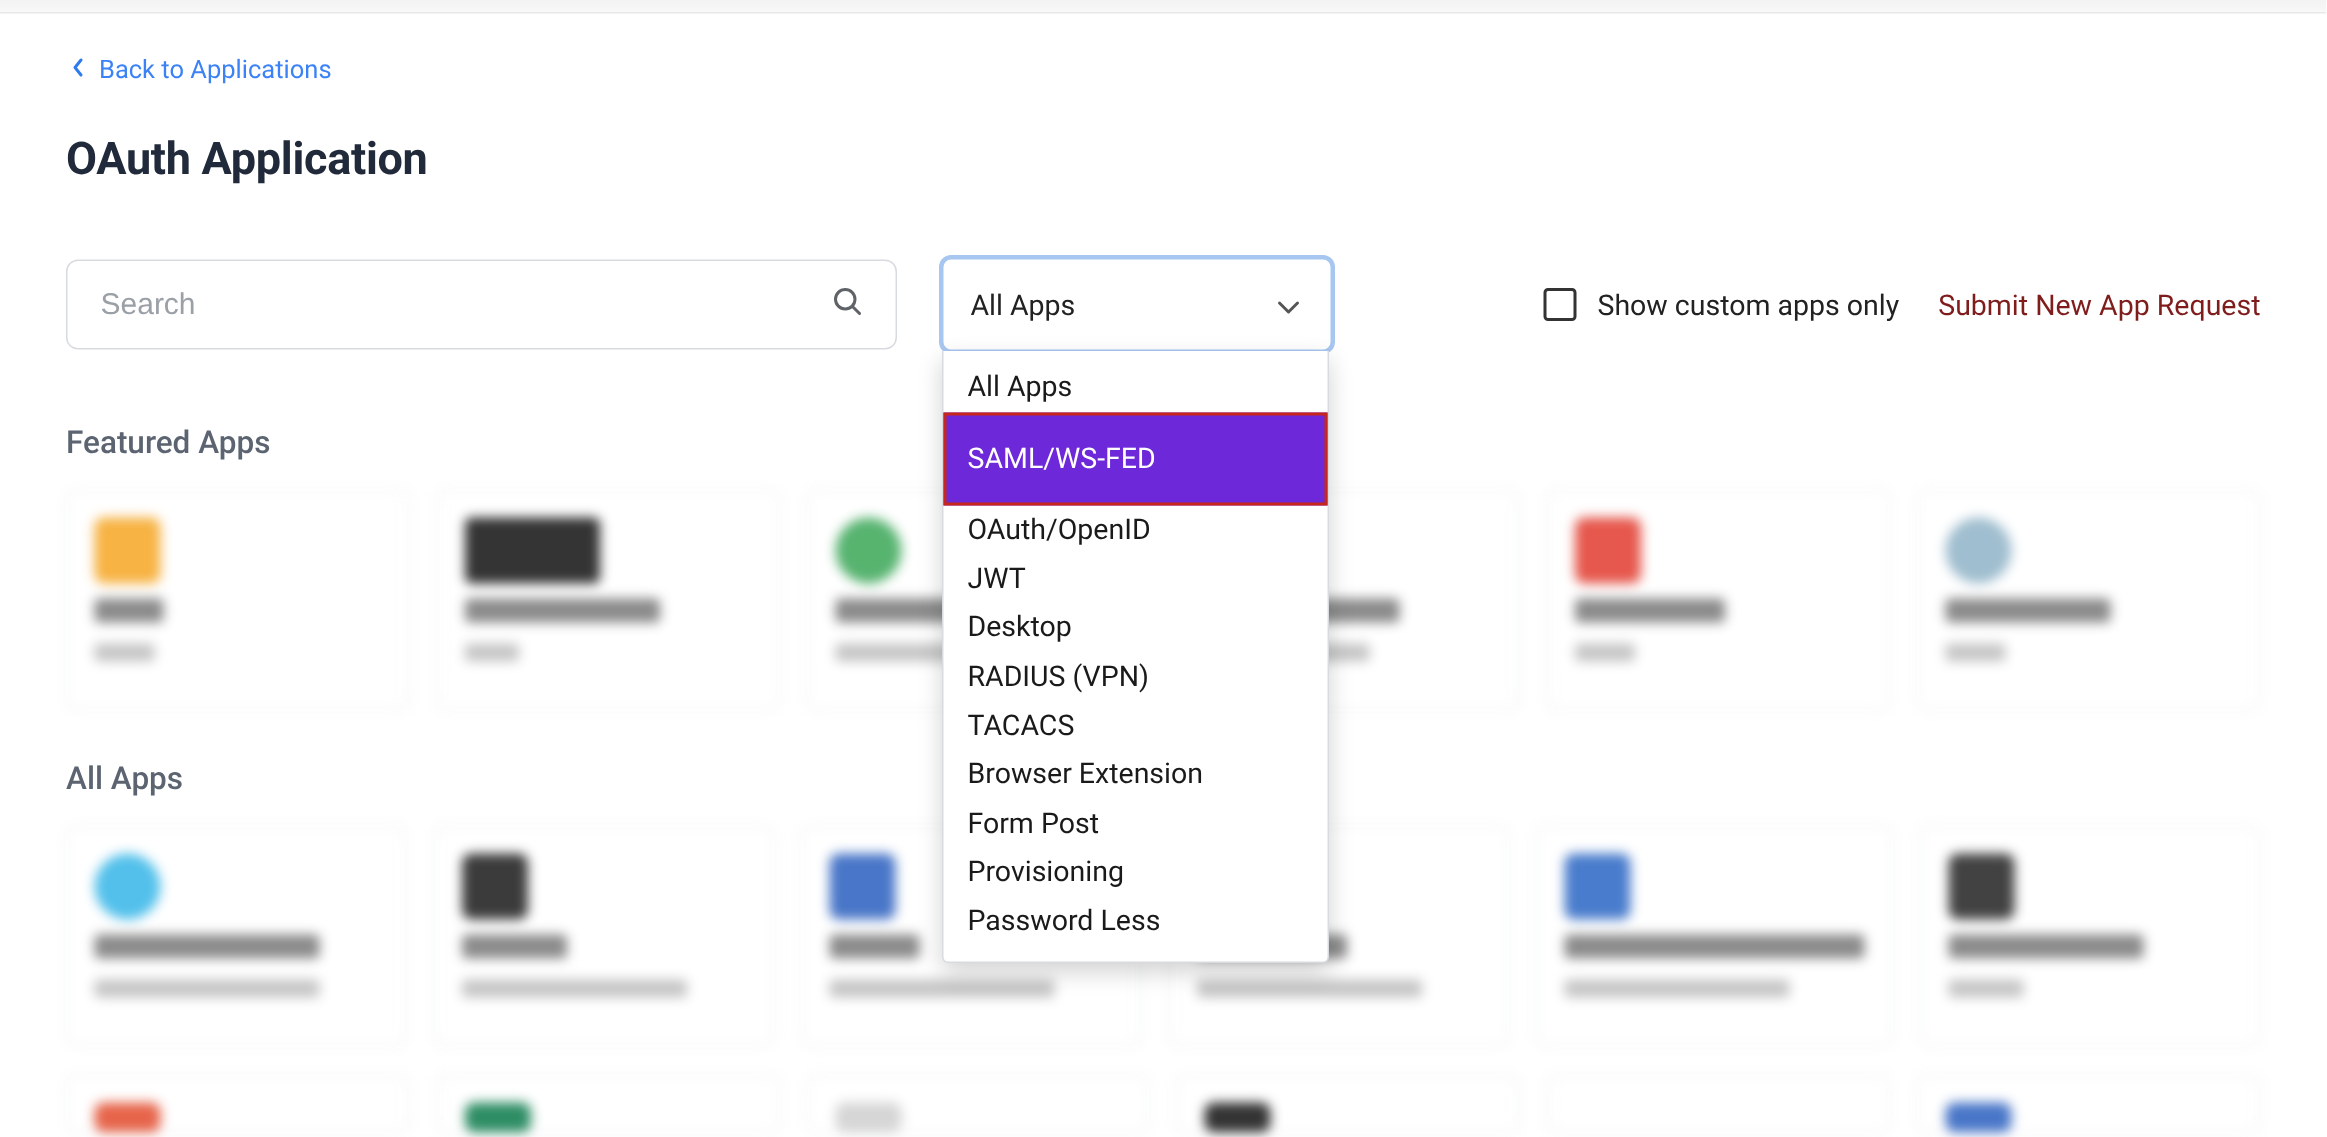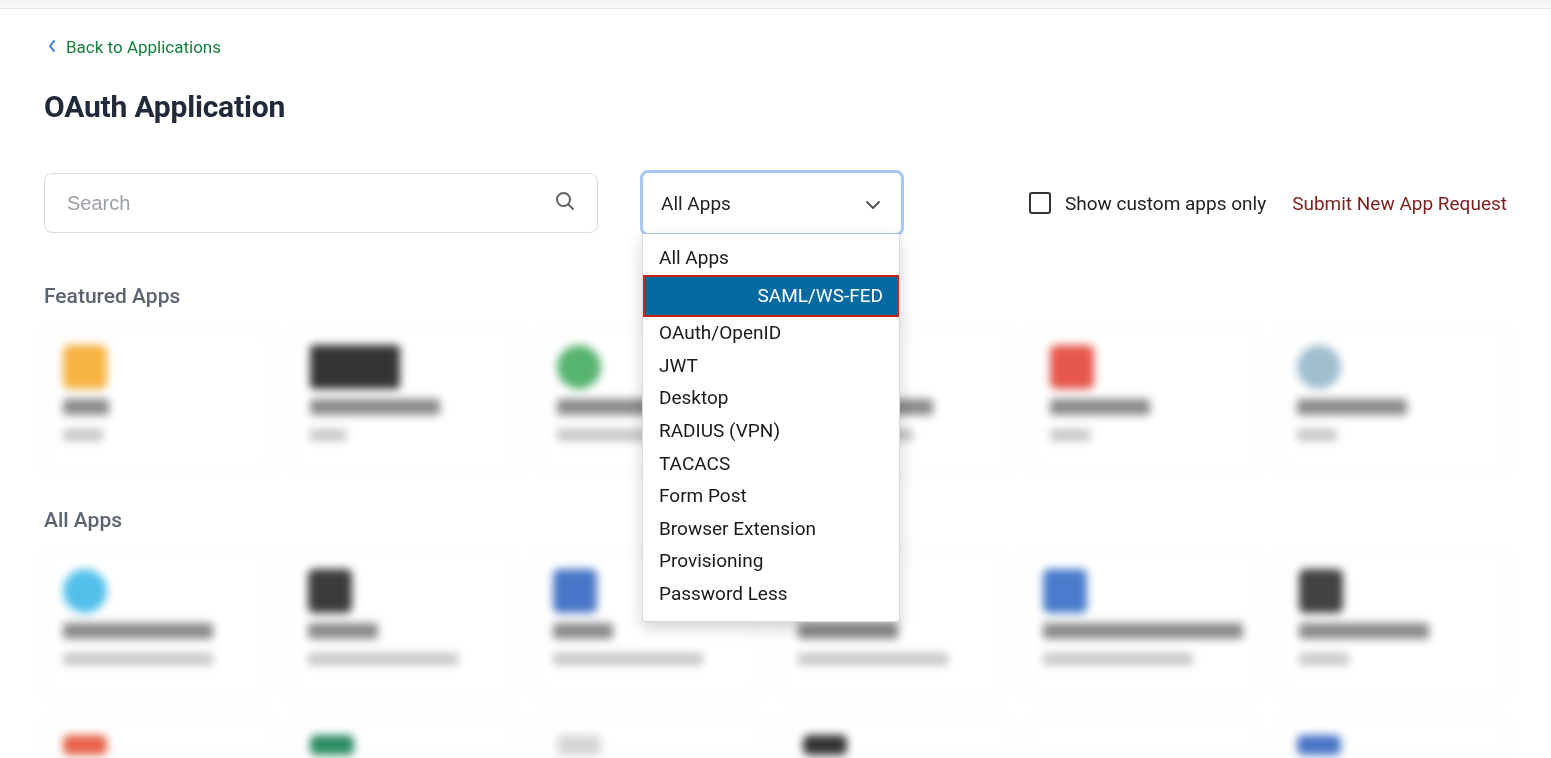--- a/index.html
+++ b/index.html
@@ -19,37 +19,37 @@
     border-bottom: 1px solid #e8e8e8;
   }
   .page {
     padding: 20px 44px 0 44px;
     position: relative;
   }
   .back-link {
     display: inline-flex;
     align-items: center;
     gap: 10px;
-    color: #15803d;
+    color: #3b82f6;
     font-size: 17px;
     cursor: pointer;
     padding: 8px 0 0 4px;
   }
   .back-link svg { stroke: #2f7bed; }
   .title {
     font-size: 30px;
     font-weight: 700;
     color: #212a3a;
     margin: 32px 0 0 0;
     letter-spacing: -0.2px;
   }
   .filter-row {
     display: flex;
     align-items: center;
-    gap: 42px;
+    gap: 28px;
     margin-top: 46px;
     position: relative;
   }
   .search-box {
     width: 554px;
     height: 60px;
     border: 1px solid #d7dbe0;
     border-radius: 8px;
     display: flex;
     align-items: center;
@@ -98,25 +98,24 @@
     z-index: 100;
   }
   .dropdown-item {
     font-size: 19px;
     padding: 3px 16px;
     cursor: pointer;
     color: #1a1a1a;
     line-height: 1.4;
   }
   .dropdown-item.highlight {
-    background: #0369a1;
+    background: #6d28d9;
     color: #fff;
     border: 2px solid #c7261b;
-    padding: 6px 14px;
-    text-align: right;
+    padding: 16px 14px;
   }
   .right-controls {
     margin-left: auto;
     display: flex;
     align-items: center;
     gap: 26px;
   }
   .checkbox-wrap {
     display: flex;
     align-items: center;
@@ -230,22 +229,22 @@
         </span>
       </div>
       <div class="dropdown-menu" id="dropdown-menu">
           <div class="dropdown-item">All Apps</div>
           <div class="dropdown-item highlight">SAML/WS-FED</div>
           <div class="dropdown-item">OAuth/OpenID</div>
           <div class="dropdown-item">JWT</div>
           <div class="dropdown-item">Desktop</div>
           <div class="dropdown-item">RADIUS (VPN)</div>
           <div class="dropdown-item">TACACS</div>
+          <div class="dropdown-item">Browser Extension</div>
           <div class="dropdown-item">Form Post</div>
-          <div class="dropdown-item">Browser Extension</div>
           <div class="dropdown-item">Provisioning</div>
           <div class="dropdown-item">Password Less</div>
         </div>
     </div>
 
     <div class="right-controls">
       <div class="checkbox-wrap">
         <span class="checkbox"></span>
         <span class="checkbox-label">Show custom apps only</span>
       </div>

